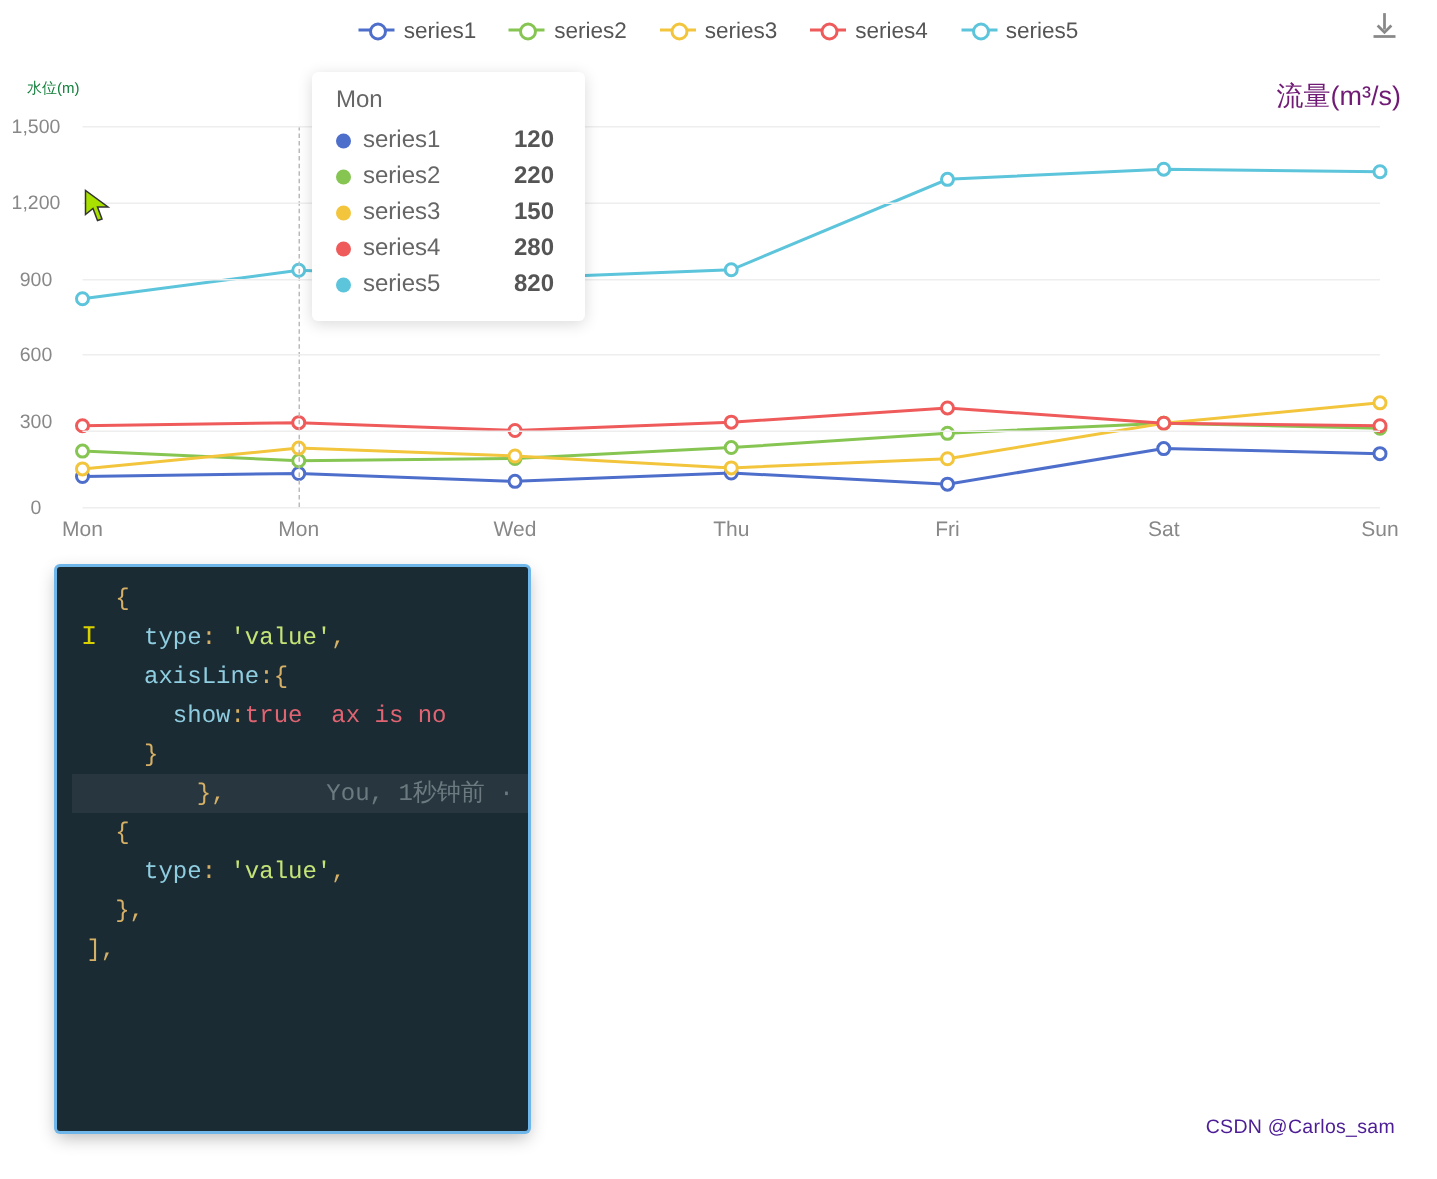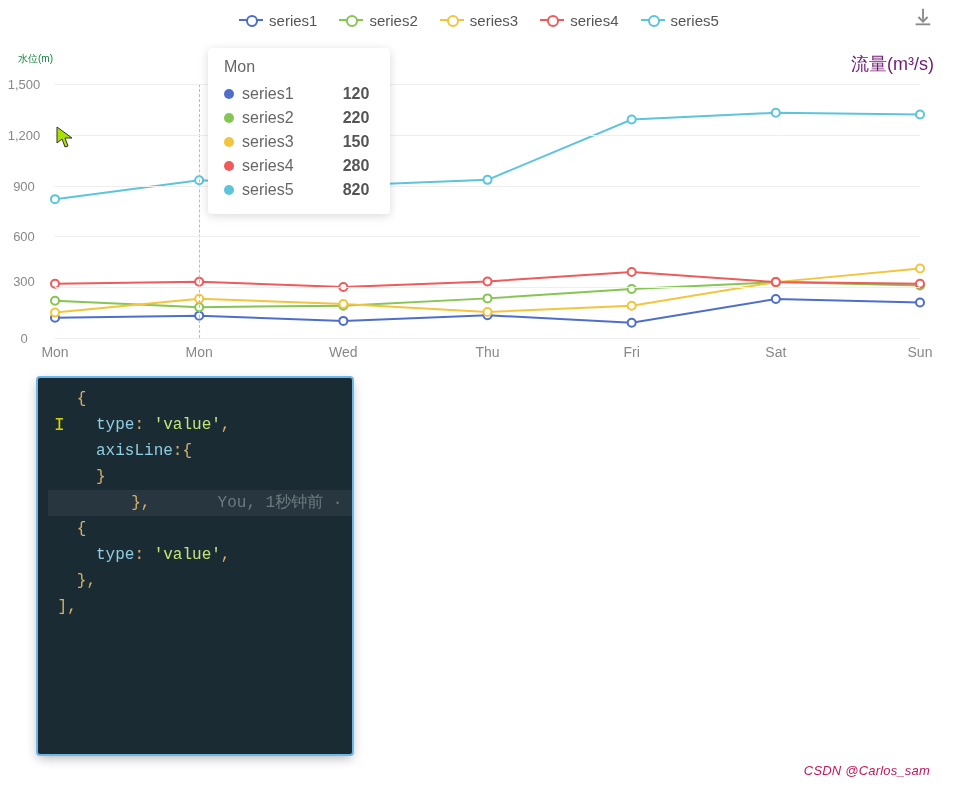--- a/index.html
+++ b/index.html
@@ -214,25 +214,24 @@
     position: absolute;
     color: #d9d000;
     font-size: 18px;
     left: 16px;
     top: 34px;
   }
 
   .watermark {
     position: absolute;
     right: 28px;
-    bottom: 8px;
+    bottom: 28px;
     font-size: 13px;
-    color: #be185d;
+    color: #4c1d95;
     letter-spacing: .2px;
-    font-style: italic;
   }
 </style>
 </head>
 <body>
 
 <div class="chart-wrap">
 
   <div class="legend" id="legend">
       <div class="legend-item">
         <span class="legend-swatch" style="color: rgb(78, 110, 203);"></span>
@@ -368,20 +367,21 @@
         <path d="M1 1 L1 17 L6 13 L9 21 L12 20 L9 12 L16 12 Z" fill="currentColor" stroke="#333" stroke-width="1"></path>
       </svg>
   </div>
 </div>
 
 <div class="code-panel" id="codepanel">
   <span class="code-cursor">I</span>
     <div class="line"><span class="tok-punc">   {</span></div>
     <div class="line"><span class="">     </span><span class="tok-key">type</span><span class="tok-punc">: </span><span class="tok-str">'value'</span><span class="tok-punc">,</span></div>
     <div class="line"><span class="">     </span><span class="tok-key">axisLine</span><span class="tok-punc">:{</span></div>
+    <div class="line"><span class="">       </span><span class="tok-key">show</span><span class="tok-punc">:</span><span class="tok-bool">true</span><span class="">  </span><span class="tok-err">ax is no</span></div>
     <div class="line"><span class="tok-punc">     }</span></div>
     <div class="line hl-line"><span class="tok-punc">   },</span><span class="">       </span><span class="tok-cmt">You, 1秒钟前 · </span></div>
     <div class="line"><span class="tok-punc">   {</span></div>
     <div class="line"><span class="">     </span><span class="tok-key">type</span><span class="tok-punc">: </span><span class="tok-str">'value'</span><span class="tok-punc">,</span></div>
     <div class="line"><span class="tok-punc">   },</span></div>
     <div class="line"><span class="tok-punc"> ],</span></div>
   </div>
 
 <div class="watermark">CSDN @Carlos_sam</div>
 

